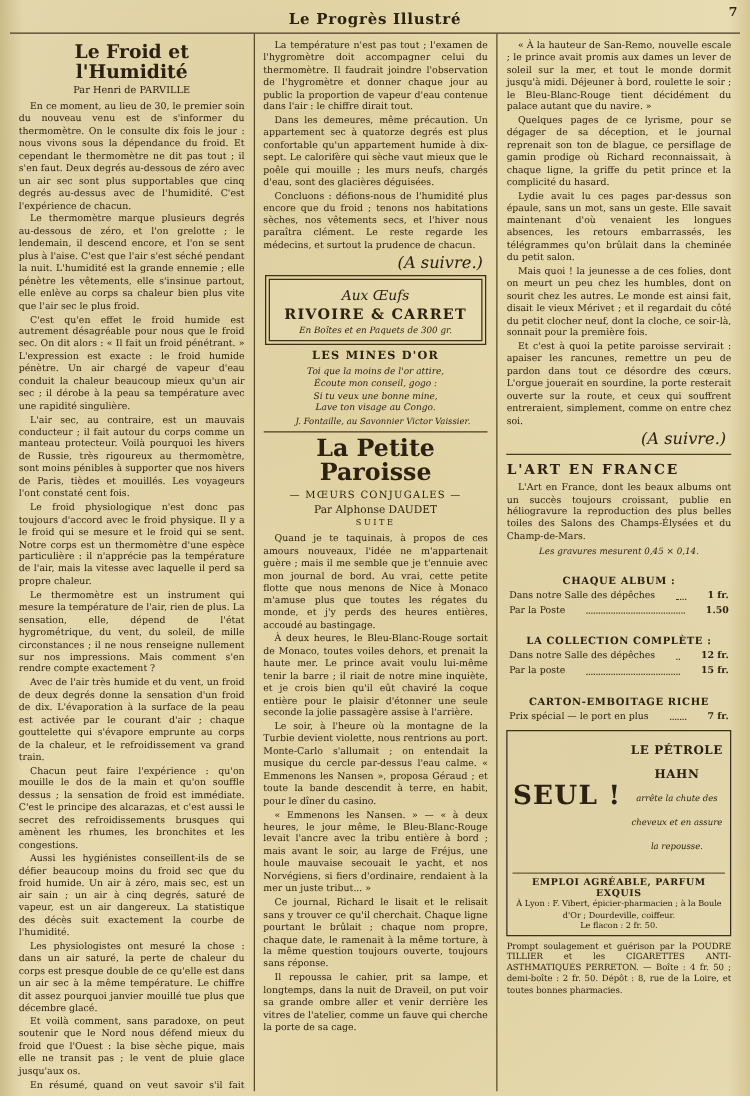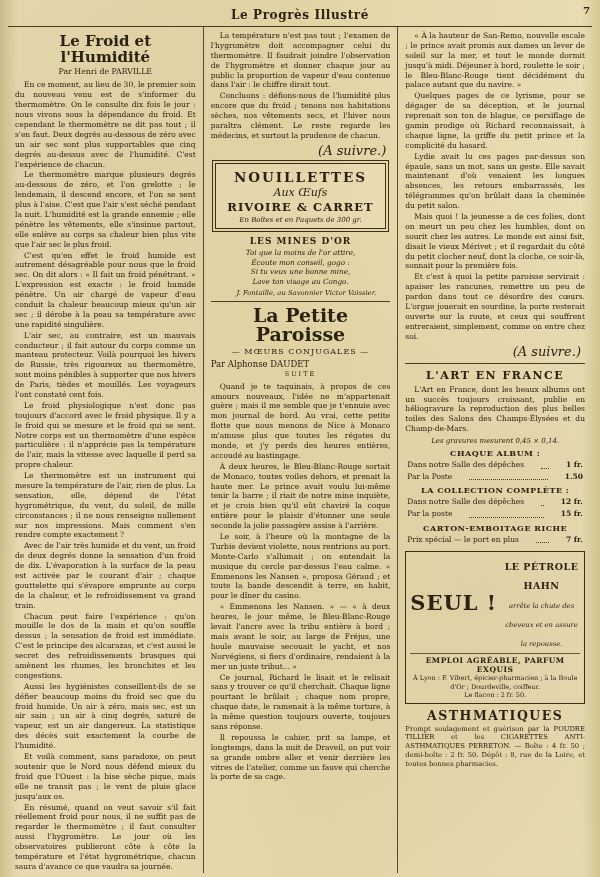--- a/index.html
+++ b/index.html
@@ -32,40 +32,40 @@
   .noui-4{font-size:7px;font-style:italic;margin-top:2px;}
   
   .ad-mines{margin:7px 6px 4px;text-align:center;}
   .mines-title{font-size:9px;font-weight:bold;letter-spacing:1px;margin-bottom:2px;}
   .mines-verse p{font-size:7.2px;font-style:italic;line-height:1.35;}
   .mines-sig{font-size:6.8px;font-style:italic;text-align:right;margin-top:2px;padding-right:8px;}
   .rule{border:0;border-top:1px solid #4a3c22;margin:4px 0;}
   
   .headline-big{font-size:19px;font-weight:bold;text-align:center;margin:4px 0 3px;line-height:1;}
   .subtitle{font-size:8px;text-align:center;letter-spacing:1px;}
-  .byline2{font-size:8.5px;text-align:left;margin:3px 0 1px;}
+  .byline2{font-size:8.5px;text-align:center;margin:3px 0 1px;}
   .suite{font-size:6.5px;text-align:center;letter-spacing:2px;margin-bottom:4px;}
   
   .art-france{border-top:1px solid #4a3c22;margin-top:4px;padding-top:3px;}
-  .af-title{font-size:11px;font-weight:bold;text-align:center;letter-spacing:1.5px;margin:2px 0 3px;}
+  .af-title{font-size:11px;font-weight:bold;text-align:left;letter-spacing:1.5px;margin:2px 0 3px;}
   .af-intro{font-size:7.5px;line-height:1.32;text-align:justify;text-indent:9px;}
   .size-note{font-size:7px;text-align:center;font-style:italic;margin:3px 0 2px;}
-  .pb-title{font-size:8px;font-weight:bold;text-align:center;margin:3px 0 1px;letter-spacing:.5px;}
+  .pb-title{font-size:8px;font-weight:bold;text-align:center;margin:14px 0 1px;letter-spacing:.5px;}
   .price-row{display:flex;align-items:flex-end;font-size:7.5px;line-height:1.55;padding:0 2px;gap:14px;}
   .pr-label{white-space:nowrap;}
   .pr-leader{flex:1;border-bottom:1px dotted #4a3c22;margin:0 3px 2px;}
   .pr-price{font-weight:bold;white-space:nowrap;}
   
   .ad-seul{border:1px solid #3b2f18;margin:6px 0 4px;padding:3px 4px;}
   .seul-top{display:flex;align-items:center;gap:6px;}
   .seul-big{font-size:21px;font-weight:bold;letter-spacing:1px;}
   .seul-right{flex:1;text-align:center;}
   .seul-product{font-size:9.5px;font-weight:bold;letter-spacing:.5px;}
   .seul-claim{font-size:6.8px;font-style:italic;line-height:1.25;}
-  .seul-tag{font-size:7.5px;font-weight:bold;text-align:center;letter-spacing:.5px;margin-top:3px;
+  .seul-tag{font-size:7.5px;font-weight:bold;text-align:center;letter-spacing:.5px;margin-top:15px;
     border-top:1px solid #6a5a38;padding-top:2px;}
   .seul-addr,.seul-price{font-size:6.5px;text-align:center;line-height:1.3;}
   
   .ad-asthme{margin-top:4px;}
   .asthme-title{font-size:12.5px;font-weight:bold;letter-spacing:1.5px;text-align:center;}
   .asthme-body{font-size:6.8px;text-align:justify;line-height:1.3;margin-top:2px;hyphens:auto;}
 </style>
 </head>
 <body>
 
@@ -85,35 +85,36 @@
 
       <p class="para">En ce moment, au lieu de 30, le premier soin du nouveau venu est de s'informer du thermomètre. On le consulte dix fois le jour : nous vivons sous la dépendance du froid. Et cependant le thermomètre ne dit pas tout ; il s'en faut. Deux degrés au-dessous de zéro avec un air sec sont plus supportables que cinq degrés au-dessus avec de l'humidité. C'est l'expérience de chacun.</p>
           <p class="para">Le thermomètre marque plusieurs degrés au-dessous de zéro, et l'on grelotte ; le lendemain, il descend encore, et l'on se sent plus à l'aise. C'est que l'air s'est séché pendant la nuit. L'humidité est la grande ennemie ; elle pénètre les vêtements, elle s'insinue partout, elle enlève au corps sa chaleur bien plus vite que l'air sec le plus froid.</p>
           <p class="para">C'est qu'en effet le froid humide est autrement désagréable pour nous que le froid sec. On dit alors : « Il fait un froid pénétrant. » L'expression est exacte : le froid humide pénètre. Un air chargé de vapeur d'eau conduit la chaleur beaucoup mieux qu'un air sec ; il dérobe à la peau sa température avec une rapidité singulière.</p>
           <p class="para">L'air sec, au contraire, est un mauvais conducteur ; il fait autour du corps comme un manteau protecteur. Voilà pourquoi les hivers de Russie, très rigoureux au thermomètre, sont moins pénibles à supporter que nos hivers de Paris, tièdes et mouillés. Les voyageurs l'ont constaté cent fois.</p>
           <p class="para">Le froid physiologique n'est donc pas toujours d'accord avec le froid physique. Il y a le froid qui se mesure et le froid qui se sent. Notre corps est un thermomètre d'une espèce particulière : il n'apprécie pas la température de l'air, mais la vitesse avec laquelle il perd sa propre chaleur.</p>
           <p class="para">Le thermomètre est un instrument qui mesure la température de l'air, rien de plus. La sensation, elle, dépend de l'état hygrométrique, du vent, du soleil, de mille circonstances ; il ne nous renseigne nullement sur nos impressions. Mais comment s'en rendre compte exactement ?</p>
           <p class="para">Avec de l'air très humide et du vent, un froid de deux degrés donne la sensation d'un froid de dix. L'évaporation à la surface de la peau est activée par le courant d'air ; chaque gouttelette qui s'évapore emprunte au corps de la chaleur, et le refroidissement va grand train.</p>
           <p class="para">Chacun peut faire l'expérience : qu'on mouille le dos de la main et qu'on souffle dessus ; la sensation de froid est immédiate. C'est le principe des alcarazas, et c'est aussi le secret des refroidissements brusques qui amènent les rhumes, les bronchites et les congestions.</p>
           <p class="para">Aussi les hygiénistes conseillent-ils de se défier beaucoup moins du froid sec que du froid humide. Un air à zéro, mais sec, est un air sain ; un air à cinq degrés, saturé de vapeur, est un air dangereux. La statistique des décès suit exactement la courbe de l'humidité.</p>
+          <p class="para">Les physiologistes ont mesuré la chose : dans un air saturé, la perte de chaleur du corps est presque double de ce qu'elle est dans un air sec à la même température. Le chiffre dit assez pourquoi janvier mouillé tue plus que décembre glacé.</p>
           <p class="para">Et voilà comment, sans paradoxe, on peut soutenir que le Nord nous défend mieux du froid que l'Ouest : la bise sèche pique, mais elle ne transit pas ; le vent de pluie glace jusqu'aux os.</p>
           <p class="para">En résumé, quand on veut savoir s'il fait réellement froid pour nous, il ne suffit pas de regarder le thermomètre ; il faut consulter aussi l'hygromètre. Le jour où les observatoires publieront côte à côte la température et l'état hygrométrique, chacun saura d'avance ce que vaudra sa journée.</p>
         </div>
     </section>
 
     <section class="col">
       <div class="body">
 
       <p class="para">La température n'est pas tout ; l'examen de l'hygromètre doit accompagner celui du thermomètre. Il faudrait joindre l'observation de l'hygromètre et donner chaque jour au public la proportion de vapeur d'eau contenue dans l'air : le chiffre dirait tout.</p>
+          <p class="para">Dans les demeures, même précaution. Un appartement sec à quatorze degrés est plus confortable qu'un appartement humide à dix-sept. Le calorifère qui sèche vaut mieux que le poêle qui mouille ; les murs neufs, chargés d'eau, sont des glacières déguisées.</p>
           <p class="para">Concluons : défions-nous de l'humidité plus encore que du froid ; tenons nos habitations sèches, nos vêtements secs, et l'hiver nous paraîtra clément. Le reste regarde les médecins, et surtout la prudence de chacun.</p>
         </div>
       <div class="suivre">(A suivre.)</div>
 
       <div class="ad-nouillettes">
-        <div class="noui-1">NOUILLETTES</div>
         <div class="noui-2">Aux Œufs</div>
         <div class="noui-3">RIVOIRE &amp; CARRET</div>
         <div class="noui-4">En Boîtes et en Paquets de 300 gr.</div>
       </div>
 
       <div class="ad-mines">
         <div class="mines-title">LES MINES D'OR</div>
         <div class="mines-verse">
 
         <p>Toi que la moins de l'or attire,</p>
@@ -214,19 +215,18 @@
             <span class="seul-product">LE PÉTROLE HAHN</span><br>
             <span class="seul-claim">arrête la chute des cheveux et en assure la repousse.</span>
           </span>
         </div>
         <div class="seul-tag">EMPLOI AGRÉABLE, PARFUM EXQUIS</div>
         <div class="seul-addr">À Lyon : F. Vibert, épicier-pharmacien ; à la Boule d'Or ; Dourdeville, coiffeur.</div>
         <div class="seul-price">Le flacon : 2 fr. 50.</div>
       </div>
 
       <div class="ad-asthme">
-        <div class="asthme-title">ASTHMATIQUES</div>
         <p class="asthme-body">Prompt soulagement et guérison par la POUDRE TILLIER et les CIGARETTES ANTI-ASTHMATIQUES PERRETON. — Boîte : 4 fr. 50 ; demi-boîte : 2 fr. 50. Dépôt : 8, rue de la Loire, et toutes bonnes pharmacies.</p>
       </div>
     </section>
 
   </div>
 </div>
 
 </body></html>

